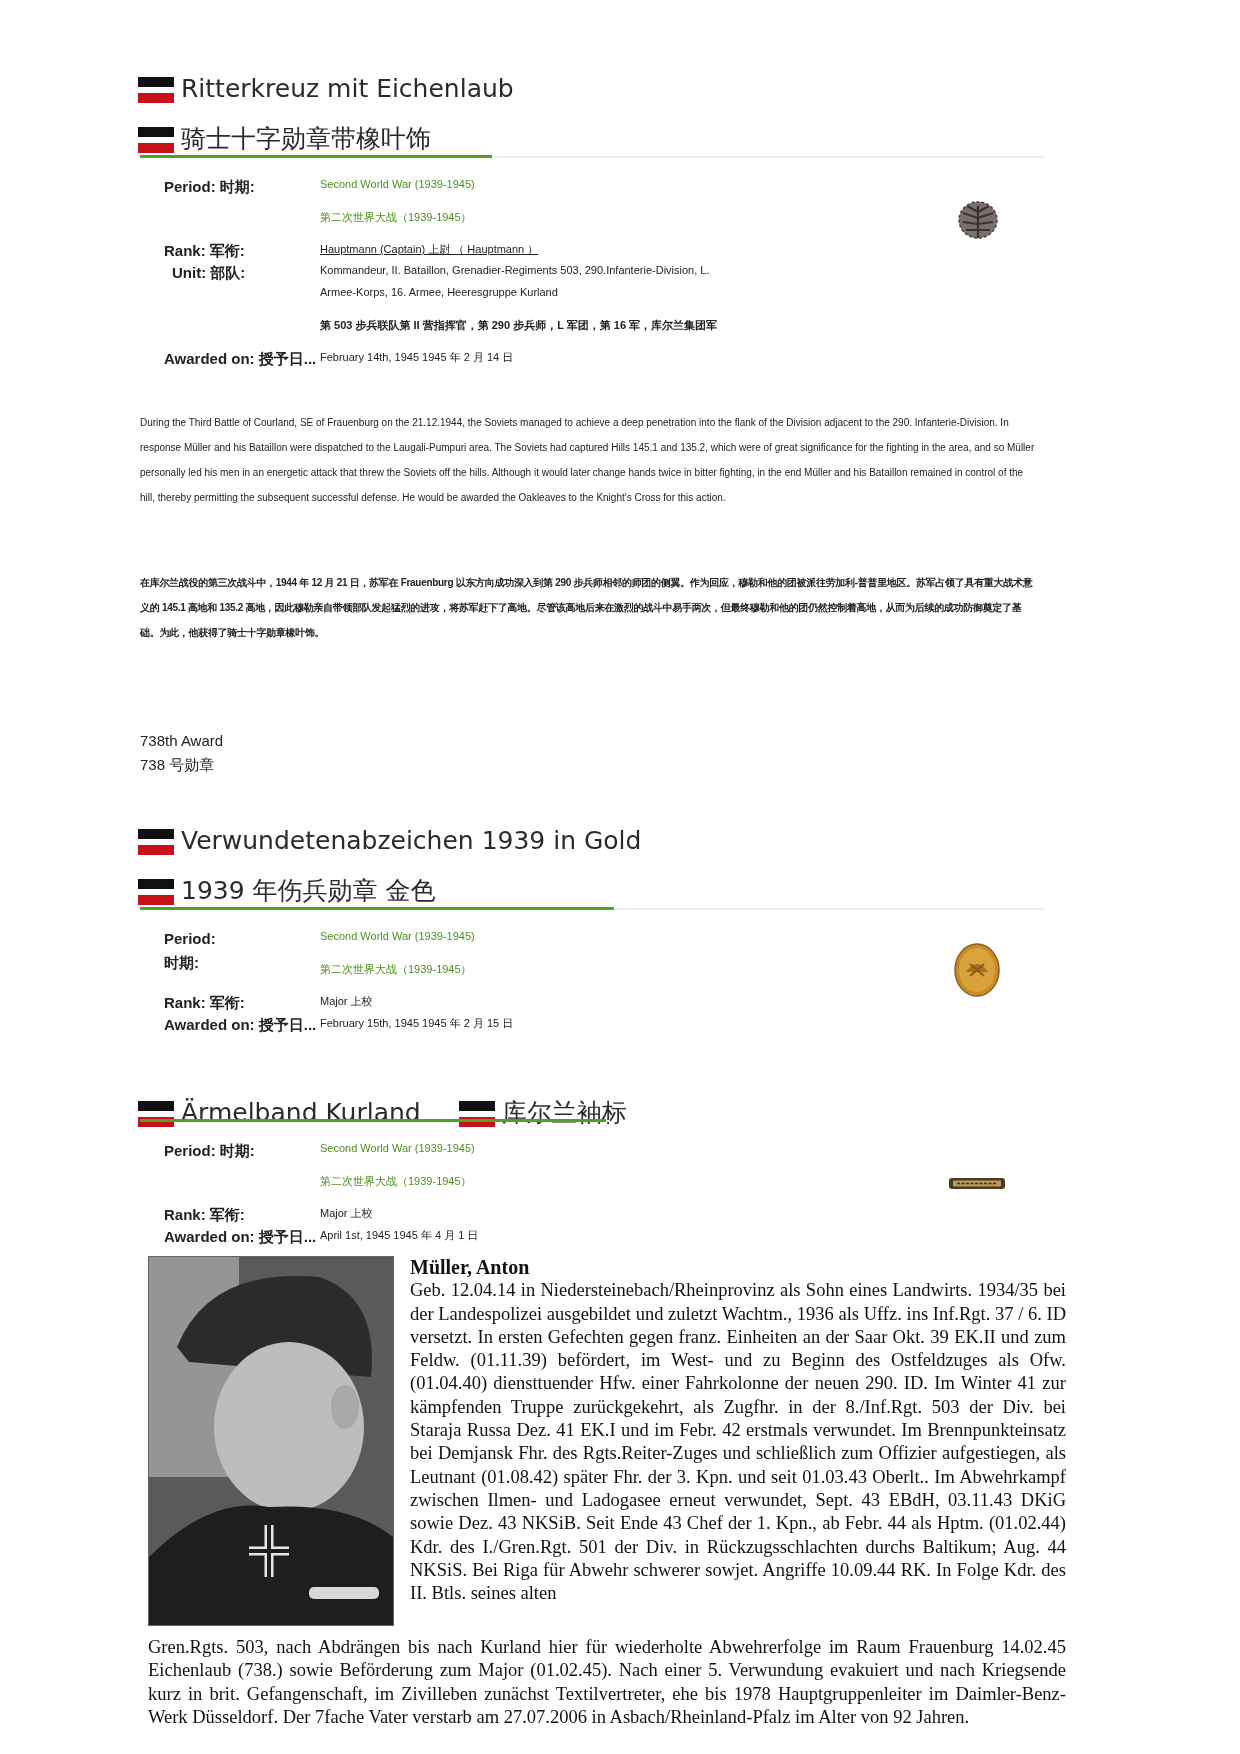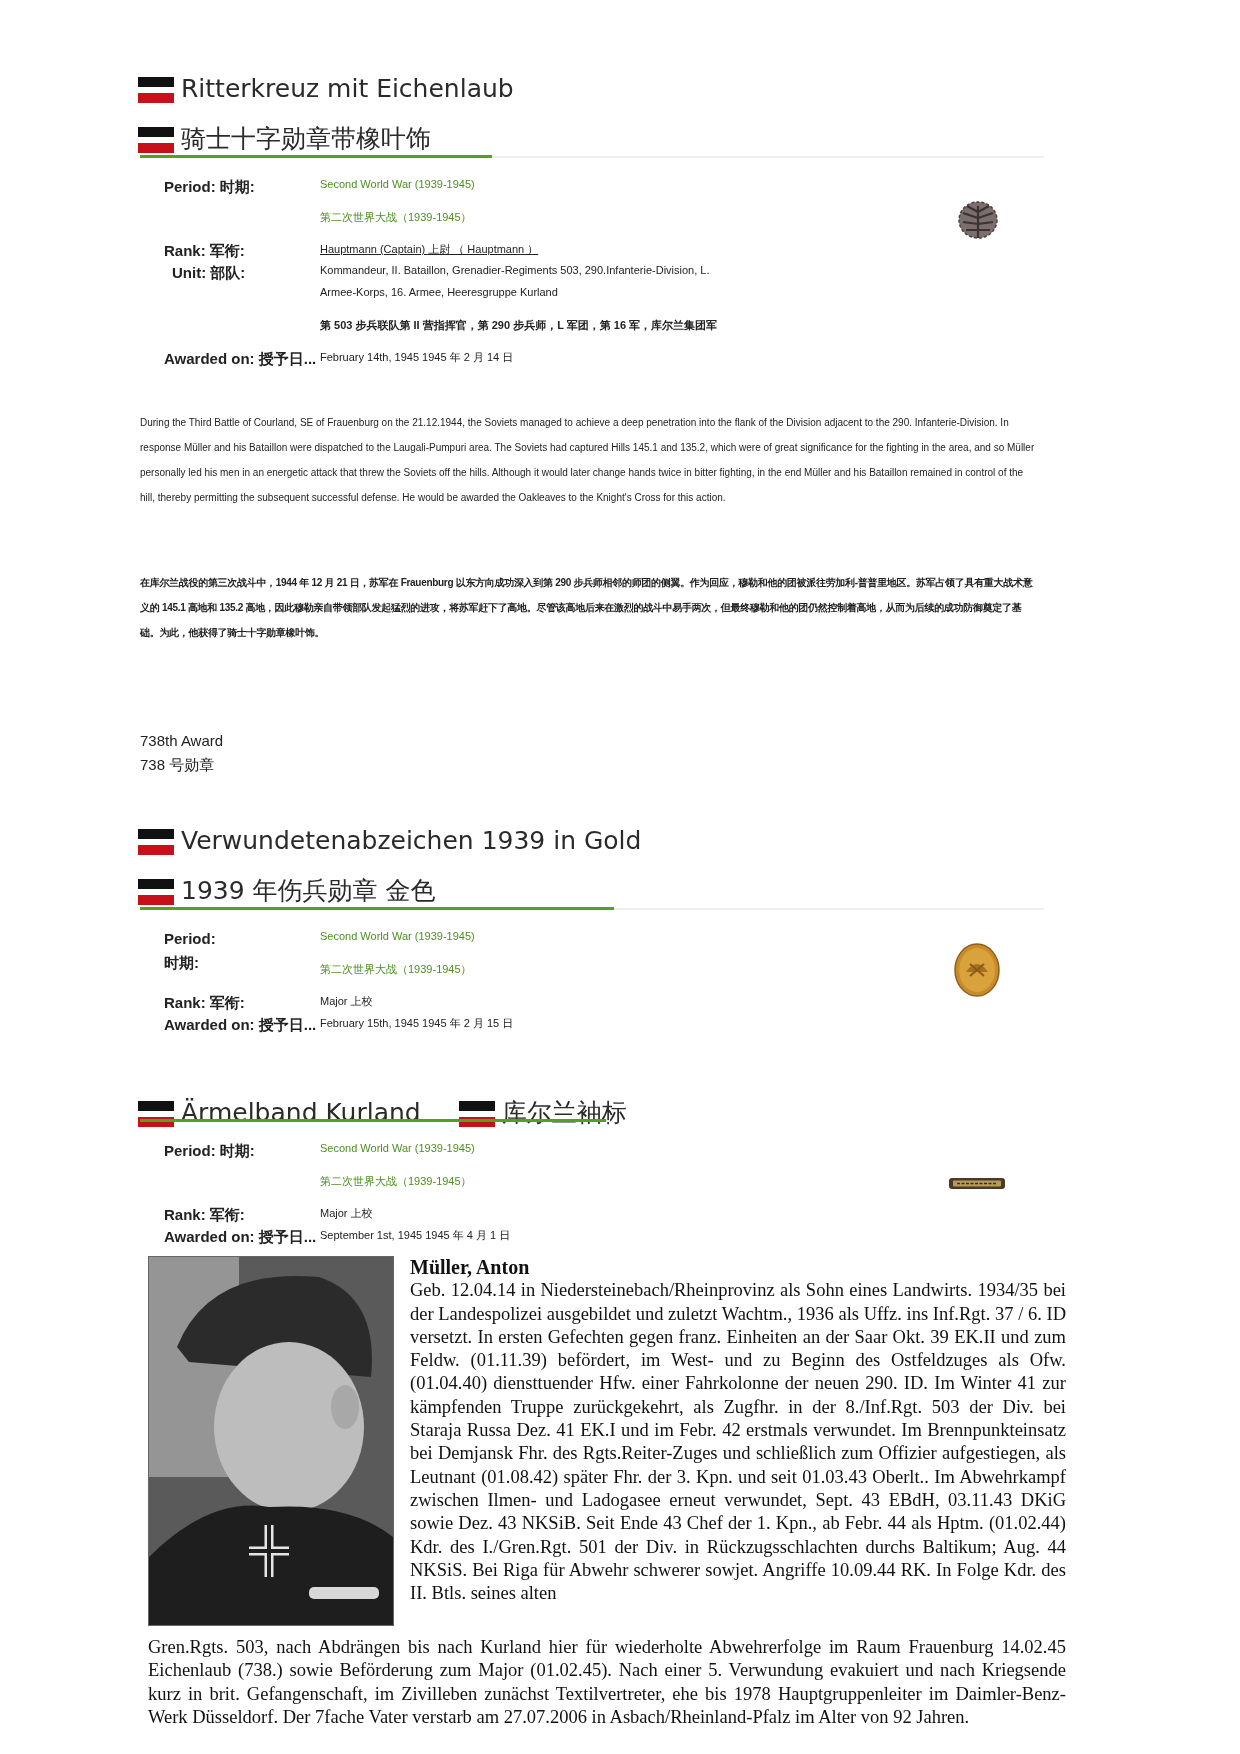--- a/index.html
+++ b/index.html
@@ -114,21 +114,21 @@
     <svg width="58" height="16" viewBox="0 0 58 16">
       <rect x="1" y="2" width="56" height="11" rx="3" fill="#4a3a26"></rect>
       <rect x="5" y="4.5" width="48" height="6" rx="1" fill="#b89a5a"></rect>
       <path d="M9 7.5 H49" stroke="#3a2c1a" stroke-width="1.5" stroke-dasharray="3 1.5"></path>
     </svg>
   </div>
 
   <div class="lbl" style="left:140px; top:1206px;">Rank:  军衔:</div>
   <div class="val" style="left:320px; top:1206px;">Major   上校</div>
   <div class="lbl" style="left:140px; top:1228px;">Awarded on:  授予日...</div>
-  <div class="val" style="left:320px; top:1228px;">September 1st, 1945  1945 年 4 月 1 日</div>
+  <div class="val" style="left:320px; top:1228px;">April 1st, 1945  1945 年 4 月 1 日</div>
 
   <div class="photo" style="left:148px; top:1256px; width:244px; height:368px;">
     <svg width="244" height="368" viewBox="0 0 244 368">
       <rect x="0" y="0" width="244" height="368" fill="#5a5a5a"></rect>
       <rect x="0" y="0" width="90" height="220" fill="#cfcfcf" opacity="0.5"></rect>
       <path d="M28 90 Q60 10 170 20 Q230 40 222 120 L40 105 Z" fill="#2b2b2b"></path>
       <ellipse cx="140" cy="170" rx="75" ry="85" fill="#bdbdbd"></ellipse>
       <ellipse cx="196" cy="150" rx="14" ry="22" fill="#a8a8a8"></ellipse>
       <path d="M0 368 L0 300 Q60 240 120 250 Q200 245 244 280 L244 368 Z" fill="#1e1e1e"></path>
       <path d="M120 268 L120 320 M100 294 L140 294" stroke="#e5e5e5" stroke-width="9"></path>

